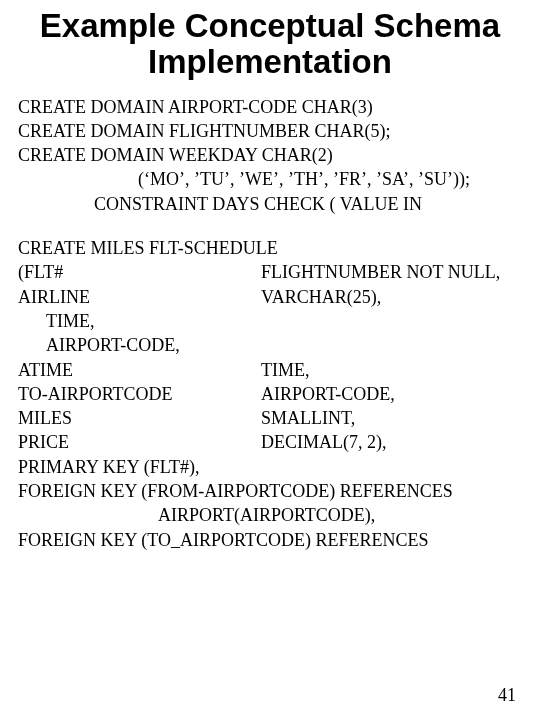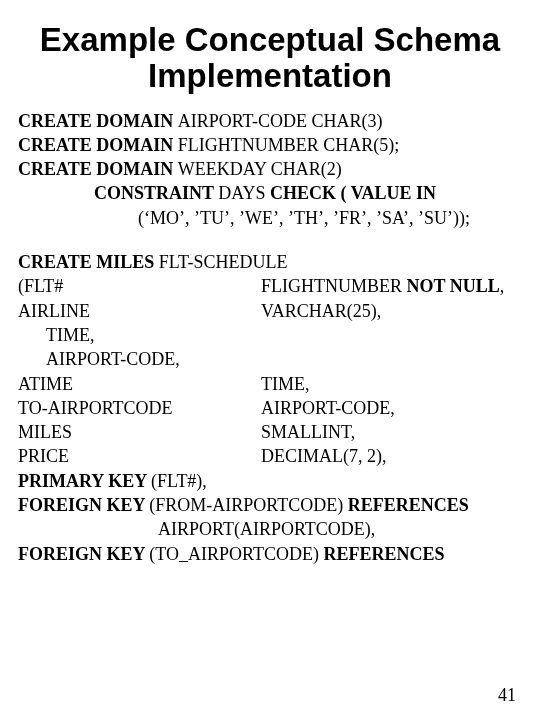--- a/index.html
+++ b/index.html
@@ -5,39 +5,39 @@
   body {
     margin: 0;
     padding: 0;
     background: #ffffff;
     font-family: "Times New Roman", Times, serif;
     width: 540px;
     height: 720px;
     overflow: hidden;
   }
   .slide {
-    padding: 22px 18px 12px 18px;
+    padding: 8px 18px 12px 18px;
     box-sizing: border-box;
     position: relative;
     height: 100%;
   }
   .title {
     font-family: Arial, Helvetica, sans-serif;
     font-weight: bold;
     font-size: 33px;
     line-height: 1.1;
     text-align: center;
     margin: 0 0 14px 0;
   }
   .body {
     font-size: 18px;
     line-height: 1.35;
   }
   .line { white-space: nowrap; }
-  .b { font-weight: bold; }
+  .b { font-weight: normal; }
   .indent1 { padding-left: 76px; }
   .indent2 { padding-left: 120px; }
   .indent3 { padding-left: 140px; }
   .twocol { display: flex; }
   .col1 { width: 215px; flex-shrink: 0; }
   .col2 { flex: 1; white-space: nowrap; margin-left: 28px; }
   .spacer { height: 20px; }
   .pagenum {
     position: absolute;
     right: 24px;
@@ -56,25 +56,25 @@
 
     <div class="line">
       <span class="b">CREATE DOMAIN </span><span>AIRPORT-CODE CHAR(3)</span>
     </div>
     <div class="line">
       <span class="b">CREATE DOMAIN </span><span>FLIGHTNUMBER CHAR(5);</span>
     </div>
     <div class="line">
       <span class="b">CREATE DOMAIN </span><span>WEEKDAY CHAR(2)</span>
     </div>
+    <div class="line indent2">
+      <span>(‘MO’, ’TU’, ’WE’, ’TH’, ’FR’, ’SA’, ’SU’));</span>
+    </div>
     <div class="line indent1">
       <span class="b">CONSTRAINT </span><span>DAYS  </span><span class="b">CHECK ( VALUE IN</span>
-    </div>
-    <div class="line indent2">
-      <span>(‘MO’, ’TU’, ’WE’, ’TH’, ’FR’, ’SA’, ’SU’));</span>
     </div>
 
     <div class="spacer"></div>
 
     <div class="line">
       <span class="b">CREATE MILES </span><span>FLT-SCHEDULE</span>
     </div>
 
     <div class="twocol">
       <div class="col1">(FLT#</div>

